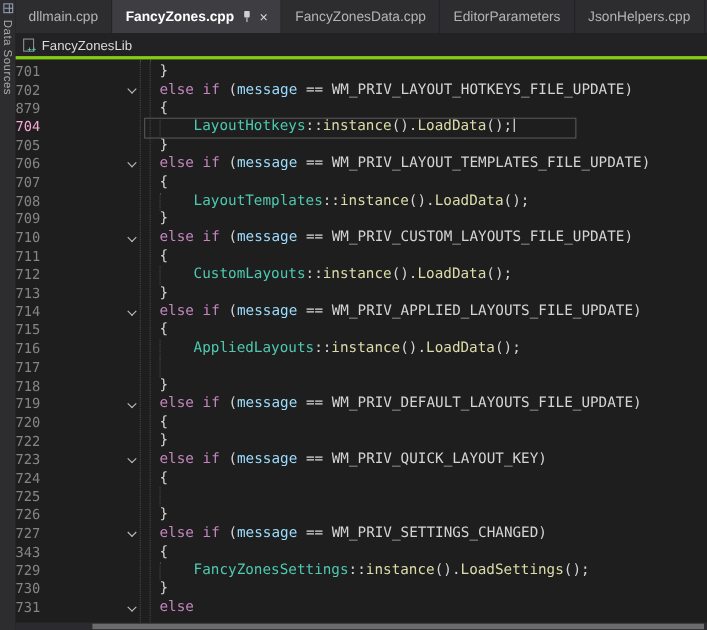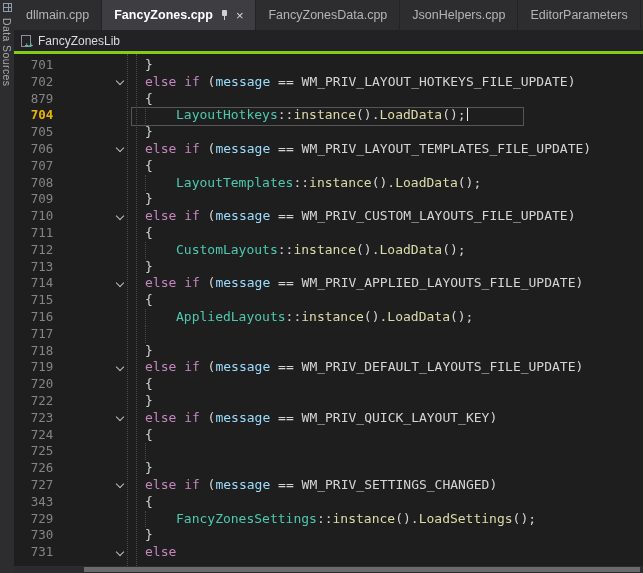--- a/index.html
+++ b/index.html
@@ -25,22 +25,22 @@
   .cpp-icon{width:10px;height:12px;border:1px solid #8f8f8f;position:relative;flex:0 0 auto}
   .cpp-icon::after{content:"++";position:absolute;right:-3px;bottom:-3px;font-size:7px;color:#4ec9b0;font-weight:bold}
   .crumb{font-size:12px;color:#dcdcdc}
 
   
   .editor{position:absolute;left:14px;top:54px;right:0;bottom:0;background:var(--bg-editor);overflow:hidden;font-family:"DejaVu Sans Mono","Liberation Mono",monospace;font-size:13px}
   #lines{padding-top:3px;position:relative}
   .guide{position:absolute;top:0;bottom:7px;border-left:1px dotted #4a4a4a;z-index:1}
   .g1{left:113px}.g2{left:122px}
   .row{position:relative;display:flex;height:16.8px;line-height:16.8px;white-space:pre}
-  .ln{width:56px;text-align:center;color:var(--line-number);font-size:12.5px}
-  .row.cur .ln{color:#eab308;font-weight:bold}
+  .ln{width:56px;text-align:left;color:var(--line-number);font-size:12.5px}
+  .row.cur .ln{color:#f9a8d4;font-weight:normal}
   .fold{width:58px;display:flex;justify-content:flex-end;align-items:center;padding-right:5px}
   .chev{width:6px;height:6px;border-right:1.3px solid #bfbfbf;border-bottom:1.3px solid #bfbfbf;transform:rotate(45deg);margin-top:-2px}
   .code{flex:1;color:var(--plain);position:relative;z-index:2}
   .ind1{padding-left:17px}.ind2{padding-left:48px}
   .g3{position:absolute;left:131px;top:0;bottom:0;border-left:1px dotted #4a4a4a;z-index:1}
   .row.cur::after{content:"";position:absolute;left:117px;width:391px;top:0;height:16.8px;border:1px solid #565656;pointer-events:none;z-index:3}
   .tk-k{color:var(--kw)} .tk-b{color:var(--kwb)} .tk-t{color:var(--type)}
   .tk-f{color:var(--func)} .tk-v{color:var(--vari)} .tk-p{color:var(--plain)}
   .caret{display:inline-block;width:1.5px;height:13px;background:#eaeaea;vertical-align:-2px;margin-left:1px}
 
@@ -64,24 +64,24 @@
       </div>
       <div class="tab active">
         <span class="tab-label">FancyZones.cpp</span>
         <span class="pin"></span>
         <span class="close">×</span>
       </div>
       <div class="tab">
         <span class="tab-label">FancyZonesData.cpp</span>
       </div>
       <div class="tab">
-        <span class="tab-label">JsonHelpers.cpp</span>
+        <span class="tab-label">EditorParameters</span>
       </div>
       <div class="tab">
-        <span class="tab-label">EditorParameters</span>
+        <span class="tab-label">JsonHelpers.cpp</span>
       </div>
     </div>
 
   <div class="breadcrumb-bar">
     <span class="cpp-icon"></span>
     <span class="crumb">FancyZonesLib</span>
   </div>
 
   <div class="editor" id="editor">
     <div class="guide g1"></div>

